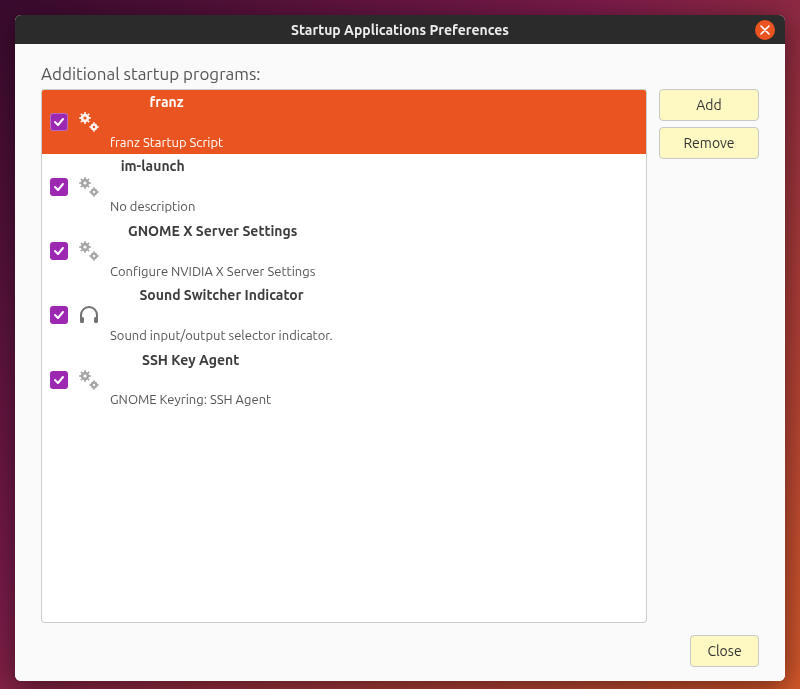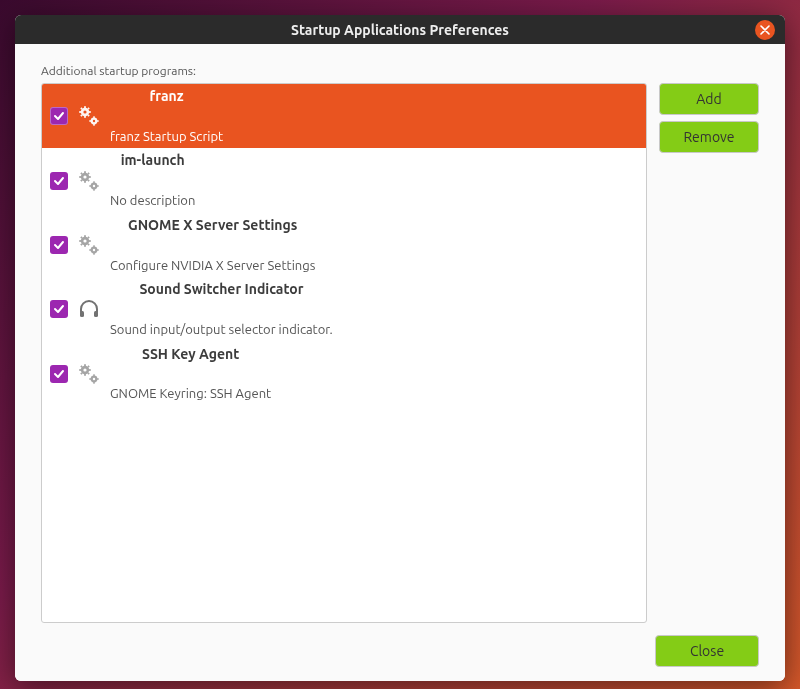--- a/index.html
+++ b/index.html
@@ -53,21 +53,21 @@
   .close-btn svg { width: 10px; height: 10px; }
   .content {
     flex: 1;
     padding: 20px 26px 14px 26px;
     display: flex;
     flex-direction: column;
     background: #fafafa;
   }
   .section-label {
     color: #555;
-    font-size: 12px;
+    font-size: 17px;
     margin-bottom: 6px;
   }
   .main-row {
     display: flex;
     gap: 12px;
     flex: 1;
     min-height: 0;
   }
   .list-box {
     flex: 1;
@@ -77,35 +77,35 @@
     overflow-y: auto;
     text-align: center;
   }
   .btn-col {
     display: flex;
     flex-direction: column;
     gap: 6px;
     width: 100px;
   }
   .btn {
-    background: #84cc16;
+    background: #fef9c3;
     border: 1px solid #c8c8c8;
     border-radius: 4px;
     padding: 7px 0;
     font-size: 14px;
     color: #333;
     cursor: pointer;
     text-align: center;
   }
   .footer {
     display: flex;
     justify-content: flex-end;
     padding-top: 12px;
   }
-  .footer .btn { width: 104px; }
+  .footer .btn { width: 69px; }
   .item {
     display: flex;
     align-items: center;
     padding: 4px 8px;
     gap: 8px;
     cursor: default;
   }
   .item.selected {
     background: #e95420;
     color: #fff;

